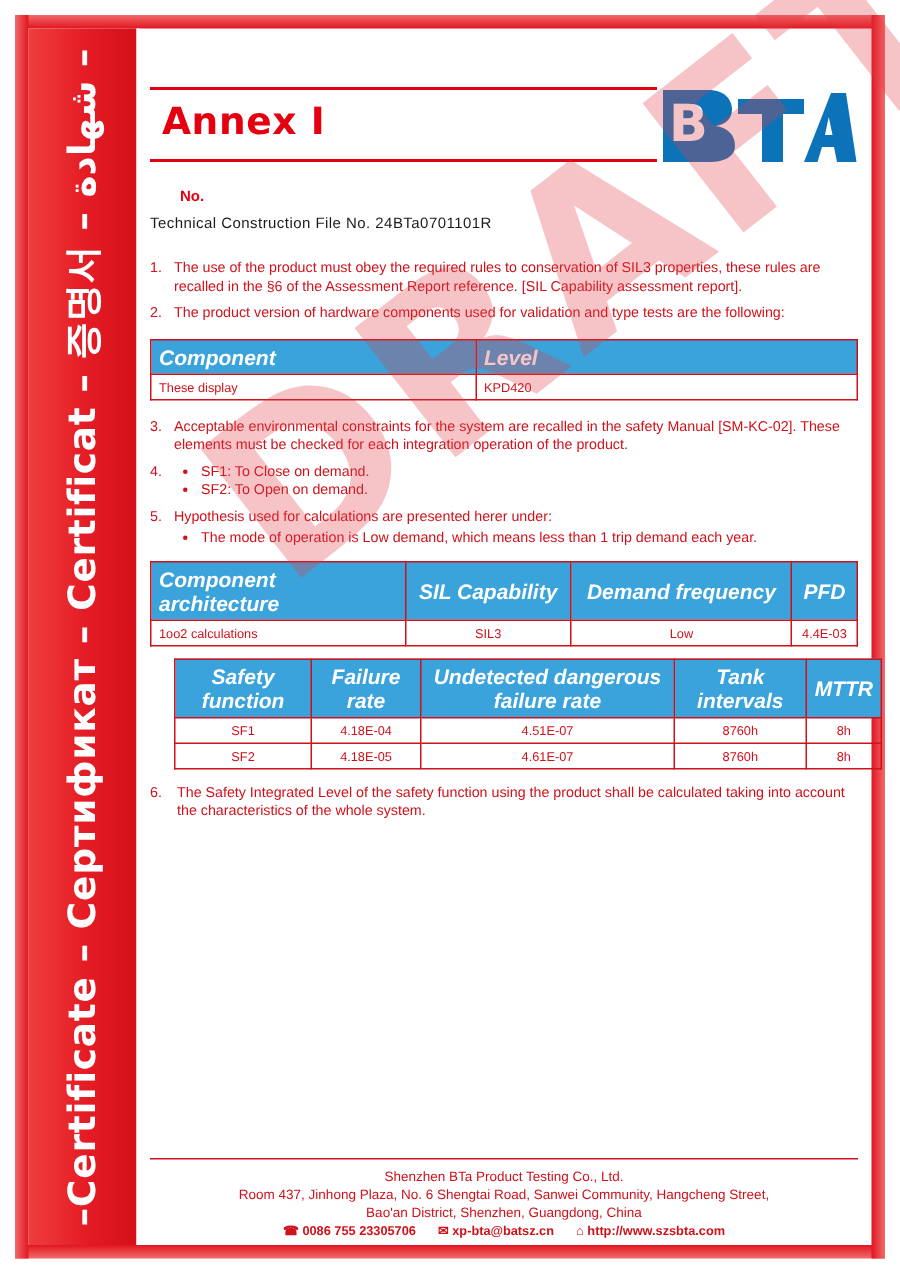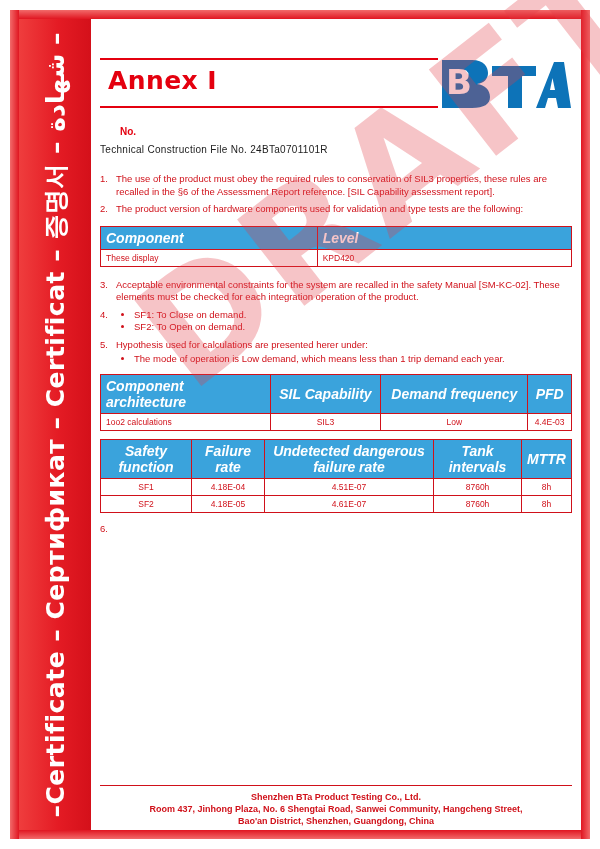--- a/index.html
+++ b/index.html
@@ -171,21 +171,21 @@
     font-size: 14px;
     font-style: italic;
   }
   .tbl-component { margin: 10px 0 4px 0; }
   .tbl-component th:first-child { width: 46%; }
 
   .tbl-arch { margin: 8px 0 4px 0; }
   .tbl-arch th, .tbl-arch td { text-align: center; }
   .tbl-arch th:first-child, .tbl-arch td:first-child { text-align: left; width: 36%;}
 
-  .tbl-sf { margin: 8px 0 4px 0; }
+  .tbl-sf { margin: 8px 0 4px 16px; }
   .tbl-sf th, .tbl-sf td { text-align: center; }
 
   .closing {
     margin-top: 10px;
     padding-left: 18px;
     font-size: 9.5px;
     line-height: 12.5px;
     color: #d0111a;
     position: relative;
   }
@@ -205,21 +205,21 @@
   }
   .footer-rule {
     height: 1px;
     background: #d0111a;
     margin-bottom: 5px;
   }
   .footer-line {
     font-size: 9px;
     color: #d0111a;
     line-height: 12px;
-    font-weight: bold;
+    font-weight: normal;
   }
   .footer-contact {
     font-size: 8.5px;
     color: #d0111a;
     line-height: 13px;
     font-weight: bold;
   }
   .footer-contact span.sep { display: inline-block; width: 10px; }
 
   
@@ -372,28 +372,39 @@
           <td>4.18E-05</td>
           <td>4.61E-07</td>
           <td>8760h</td>
           <td>8h</td>
         </tr>
       </tbody>
     </table>
 
     <div class="closing">
       <span class="num">6.</span>
+      <span>The Safety Integrated Level of the safety function using the product shall be calculated taking into account the characteristics of the whole system.</span>
     </div>
 
   </div>
 
   <div class="footer">
     <div class="footer-rule"></div>
     <div class="footer-line">Shenzhen BTa Product Testing Co., Ltd.</div>
     <div class="footer-line">Room 437, Jinhong Plaza, No. 6 Shengtai Road, Sanwei Community, Hangcheng Street,</div>
     <div class="footer-line">Bao'an District, Shenzhen, Guangdong, China</div>
+    <div class="footer-contact">
+      <span>☎</span>
+      <span>0086 755 23305706</span>
+      <span class="sep"></span>
+      <span>✉</span>
+      <span>xp-bta@batsz.cn</span>
+      <span class="sep"></span>
+      <span>⌂</span>
+      <span>http://www.szsbta.com</span>
+    </div>
   </div>
 
   <div class="watermark">
     <div class="watermark-text">DRAFT</div>
   </div>
 
 </div>
 
 </body></html>

